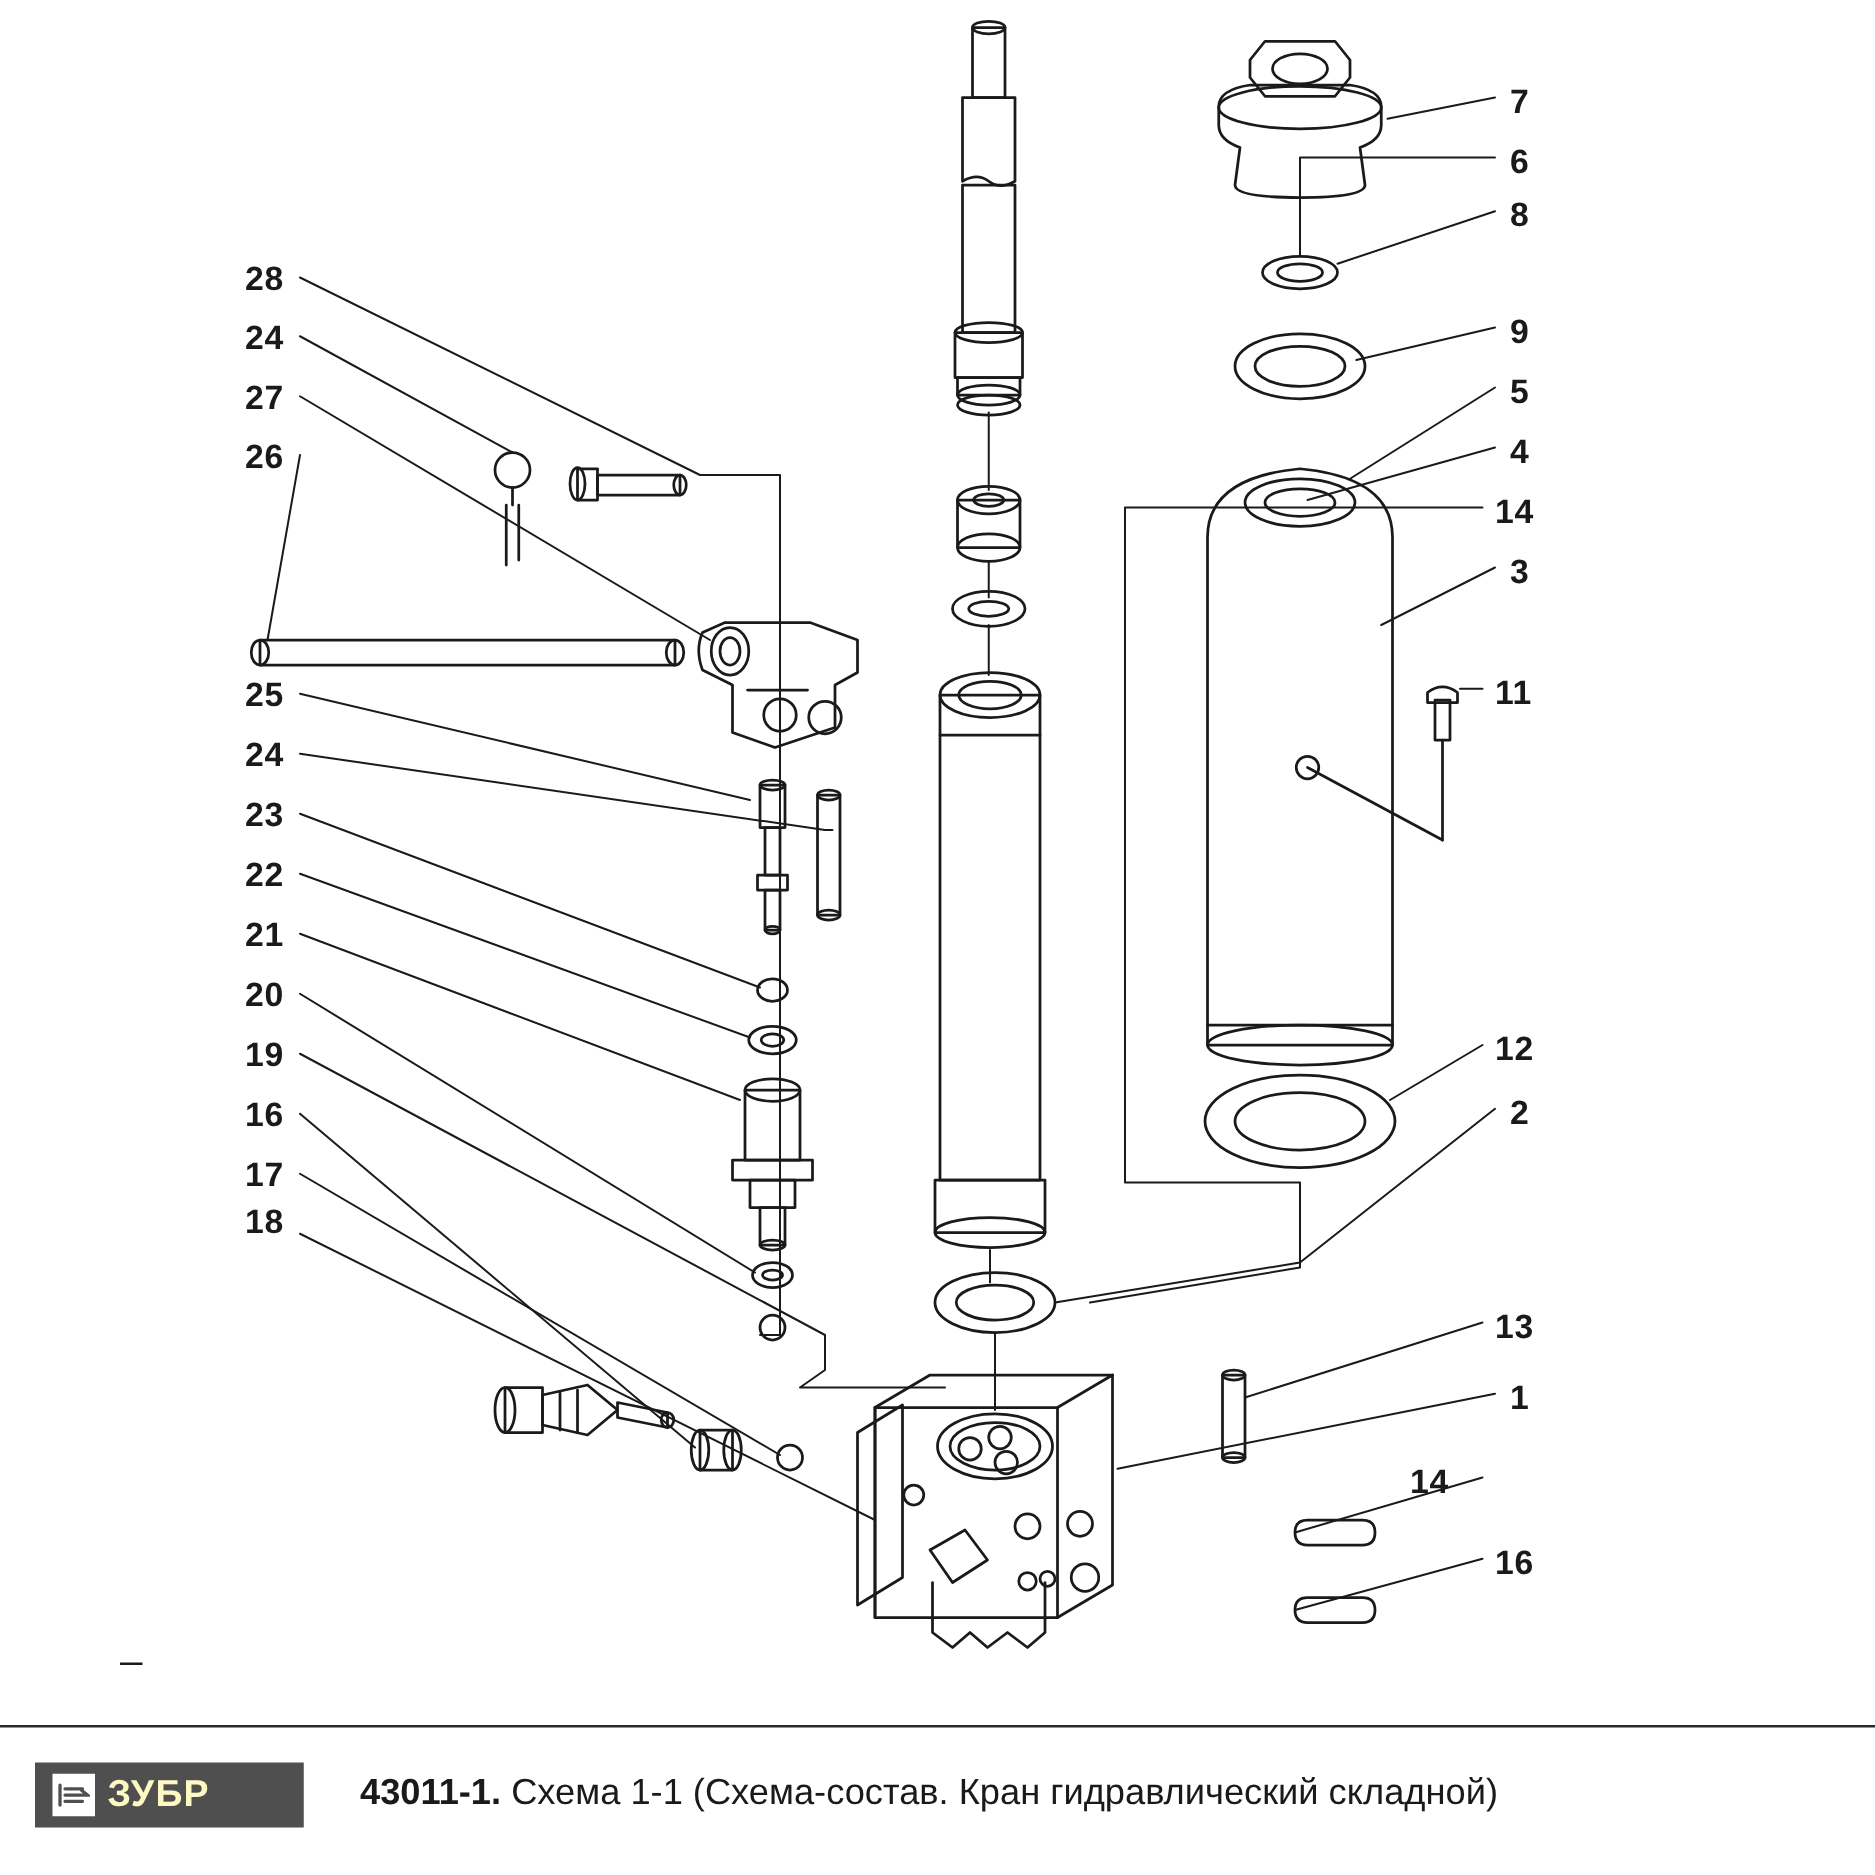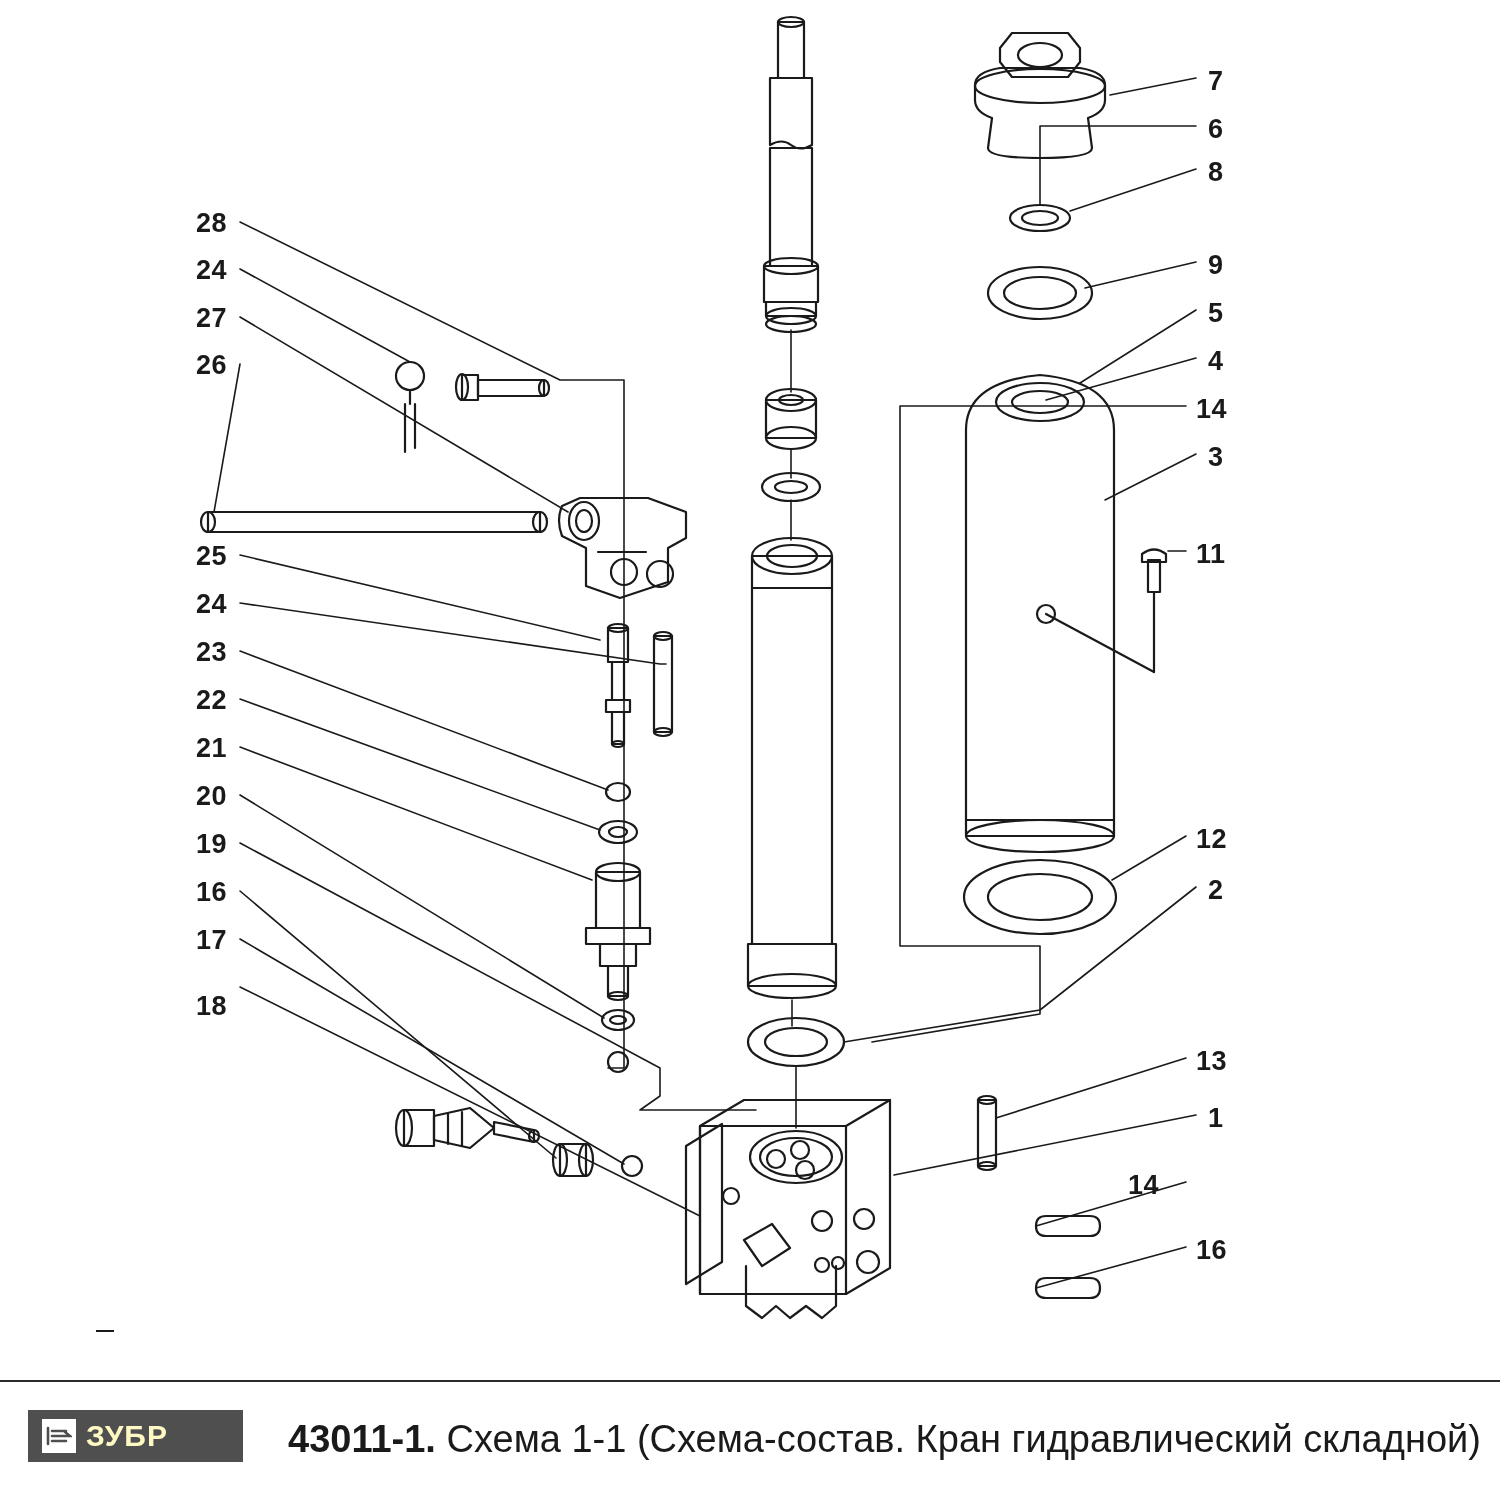--- a/index.html
+++ b/index.html
@@ -41,21 +41,21 @@
     display:flex;align-items:center;justify-content:center;
   }
   #logo .mark svg{display:block;}
   #logo .brand{
     color:#fef9c3;font-size:30px;font-weight:bold;
     margin-left:10px;letter-spacing:1px;
     font-family:"Liberation Sans",sans-serif;
   }
   #caption{
     position:absolute;left:288px;top:36px;
-    font-size:38px;color:#1a1a1a;
+    font-size:29px;color:#1a1a1a;
     font-family:"Liberation Sans",sans-serif;
     white-space:nowrap;
   }
   #caption .code{font-weight:bold;}
   .tick{position:absolute;left:96px;top:1330px;width:18px;height:2px;background:#1a1a1a;}
 </style>
 </head>
 <body>
 
 <div id="page">
@@ -328,21 +328,21 @@
   <div class="num" style="left:196px;top:352px;">26</div>
   <div class="num" style="left:196px;top:543px;">25</div>
   <div class="num" style="left:196px;top:591px;">24</div>
   <div class="num" style="left:196px;top:639px;">23</div>
   <div class="num" style="left:196px;top:687px;">22</div>
   <div class="num" style="left:196px;top:735px;">21</div>
   <div class="num" style="left:196px;top:783px;">20</div>
   <div class="num" style="left:196px;top:831px;">19</div>
   <div class="num" style="left:196px;top:879px;">16</div>
   <div class="num" style="left:196px;top:927px;">17</div>
-  <div class="num" style="left:196px;top:993px;">18</div>
+  <div class="num" style="left:196px;top:964px;">18</div>
 
   <div class="tick"></div>
 
   <div id="footer">
     <div id="logo">
       <span class="mark">
         <svg width="26" height="20" viewBox="0 0 26 20" xmlns="http://www.w3.org/2000/svg">
           <path d="M2 2 L2 18 M6 5 L20 5 M6 10 L24 10 L19 6 M6 15 L20 15" stroke="#4f4f4f" stroke-width="2.6" fill="none" stroke-linecap="round"></path>
         </svg>
       </span>

